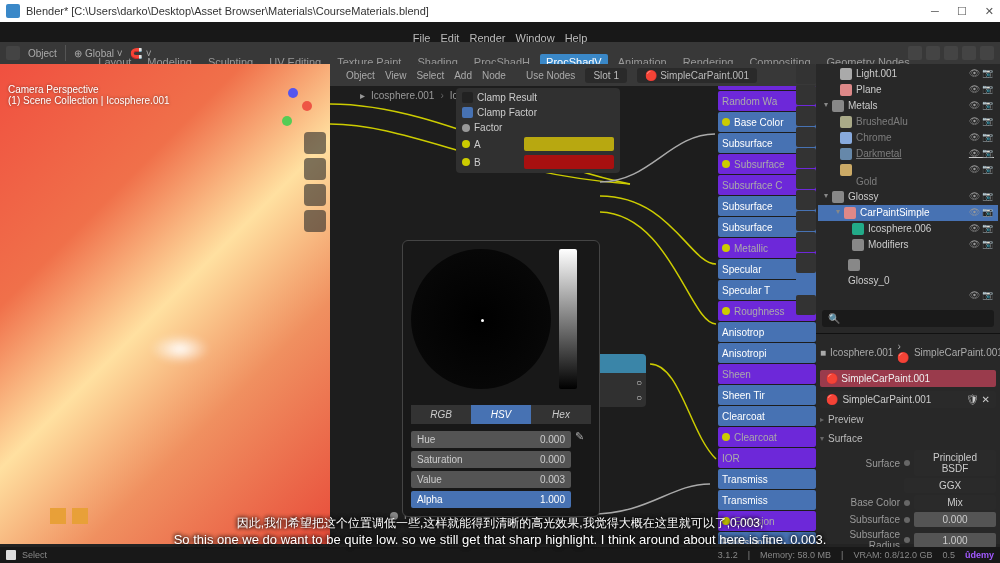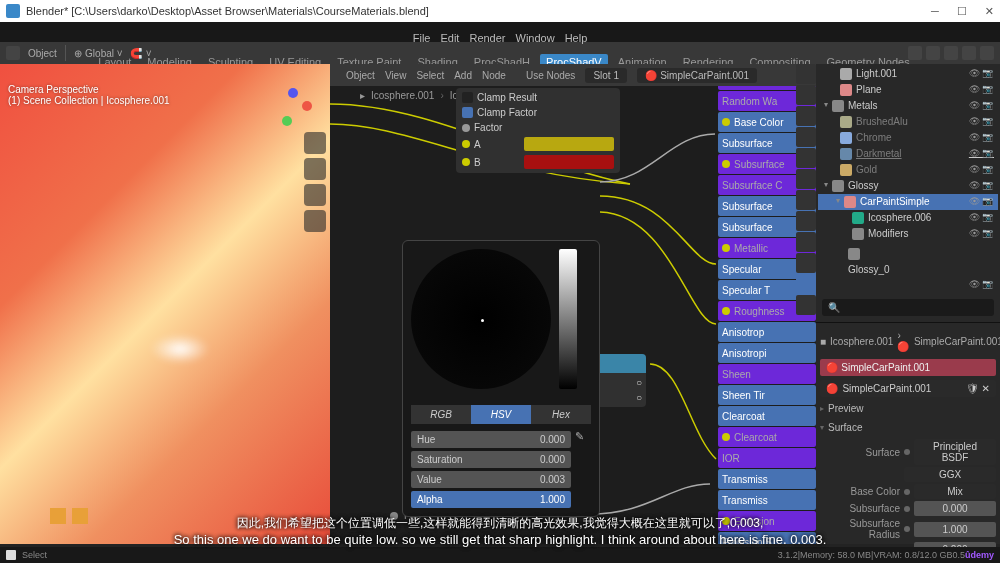--- a/index.html
+++ b/index.html
@@ -84,21 +84,21 @@
 .props .prow .val { flex: 1; background: #545454; padding: 2px 6px; border-radius: 2px; text-align: center; }
 .props .prow .val.link { background: #2a2a2a; }
 .props .prow .swatch { width: 60px; height: 14px; border-radius: 2px; }
 .props .prow .dot { width: 6px; height: 6px; border-radius: 50%; background: #666; }
 .sidetabs { position: absolute; right: 184px; top: 64px; width: 20px; display: flex; flex-direction: column; gap: 1px; z-index: 4; }
 .sidetabs div { width: 20px; height: 20px; background: #333; border-radius: 2px; }
 .sidetabs div.active { background: #4772b3; }
 .subtitle { position: absolute; bottom: 16px; left: 0; right: 0; text-align: center; color: #fff; font-size: 13px; text-shadow: 0 0 4px #000, 0 0 4px #000; z-index: 20; }
 .subtitle .cn { font-size: 12px; }
 .statusbar { position: absolute; bottom: 0; left: 0; right: 0; height: 16px; background: #181818; display: flex; align-items: center; padding: 0 6px; font-size: 9px; color: #888; z-index: 10; }
-.statusbar .right { margin-left: auto; display: flex; gap: 0; align-items: center; text-align: center; }
+.statusbar .right { margin-left: auto; display: flex; gap: 10px; align-items: center; text-align: center; }
 .statusbar .udemy { color: #a259ff; font-weight: bold; }
 .statusbar .cursor { width: 10px; height: 10px; background: #ddd; border-radius: 1px; }
 </style>
 </head>
 <body>
 
 <div class="titlebar">
   <div class="titlebar-icon"></div>
   <span>Blender* [C:\Users\darko\Desktop\Asset Browser\Materials\CourseMaterials.blend]</span>
   <div class="winbtns">
@@ -407,21 +407,21 @@
         </div>
         <div class="row" style="padding-left: 18px; text-decoration: underline;">
           <span class="tri"></span>
           <span class="ico" style="background: rgb(102, 136, 170);"></span>
           <span style="opacity: 0.5;">Darkmetal</span>
           <span class="eyes">👁 📷</span>
         </div>
         <div class="row" style="padding-left: 18px;">
           <span class="tri"></span>
           <span class="ico" style="background: rgb(204, 170, 102);"></span>
-          <span style="opacity: 0.5;">Gold</span>
+          <span style="opacity: 0.5; margin-top: 12px;">Gold</span>
           <span class="eyes">👁 📷</span>
         </div>
         <div class="row" style="padding-left: 6px;">
           <span class="tri">▾</span>
           <span class="ico" style="background: rgb(136, 136, 136);"></span>
           <span>Glossy</span>
           <span class="eyes">👁 📷</span>
         </div>
         <div class="row active" style="padding-left: 18px;">
           <span class="tri">▾</span>

